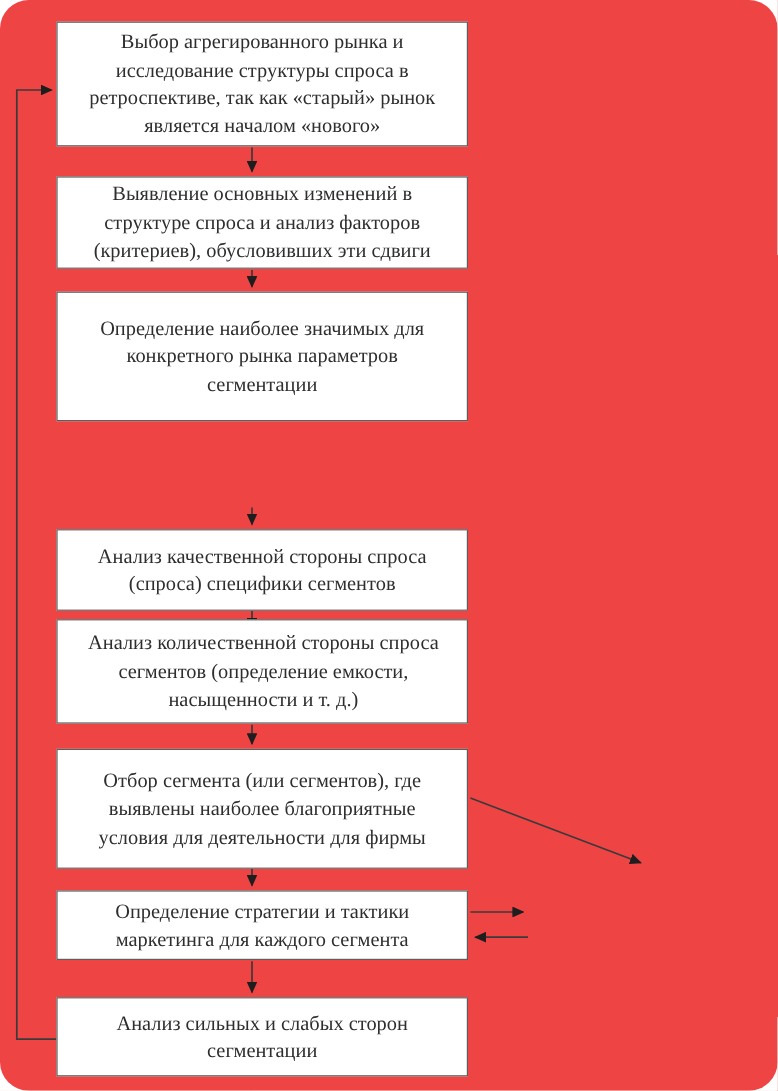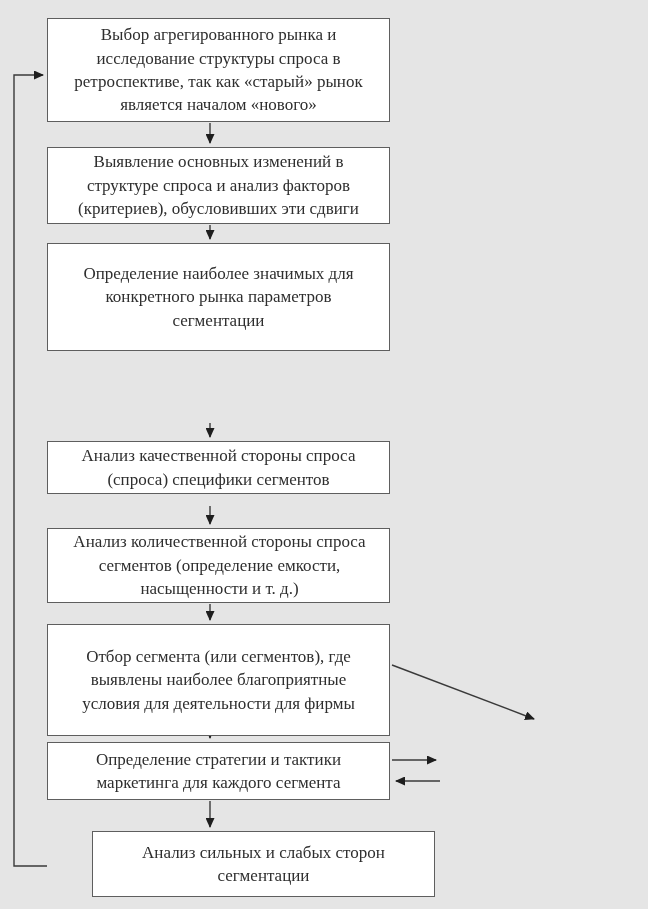--- a/index.html
+++ b/index.html
@@ -4,23 +4,24 @@
 <style>
   html, body {
     margin: 0;
     padding: 0;
     background: #ffffff;
   }
   .canvas {
     position: relative;
     width: 648px;
     height: 909px;
-    background: #e5e5e5;
+    background: #ef4444;
     font-family: "Liberation Serif", serif;
     overflow: hidden;
+    border-radius: 24px;
   }
   .connector-layer {
     position: absolute;
     top: 0;
     left: 0;
     width: 648px;
     height: 909px;
     pointer-events: none;
   }
   .box {
@@ -36,25 +37,25 @@
     text-align: center;
     display: flex;
     align-items: center;
     justify-content: center;
     padding: 2px 14px;
   }
   .b1 { top: 18px;  height: 104px; }
   .b2 { top: 147px; height: 77px;  }
   .b3 { top: 243px; height: 108px;  }
   .b4 { top: 353px; height: 69px;  }
-  .b5 { top: 441px; height: 53px;  }
-  .b6 { top: 528px; height: 75px; padding-left: 16px;  }
-  .b7 { top: 624px; height: 112px;  }
+  .b5 { top: 441px; height: 68px;  }
+  .b6 { top: 516px; height: 87px; padding-left: 16px;  }
+  .b7 { top: 624px; height: 100px;  }
   .b8 { top: 742px; height: 58px;  }
-  .b9 { top: 831px; height: 66px; margin-left: 45px;  }
+  .b9 { top: 831px; height: 66px;  }
   .side-box {
     left: 440px;
     top: 722px;
     width: 199px;
     height: 85px;
     padding: 2px 8px;
   }
 </style>
 </head>
 <body>

